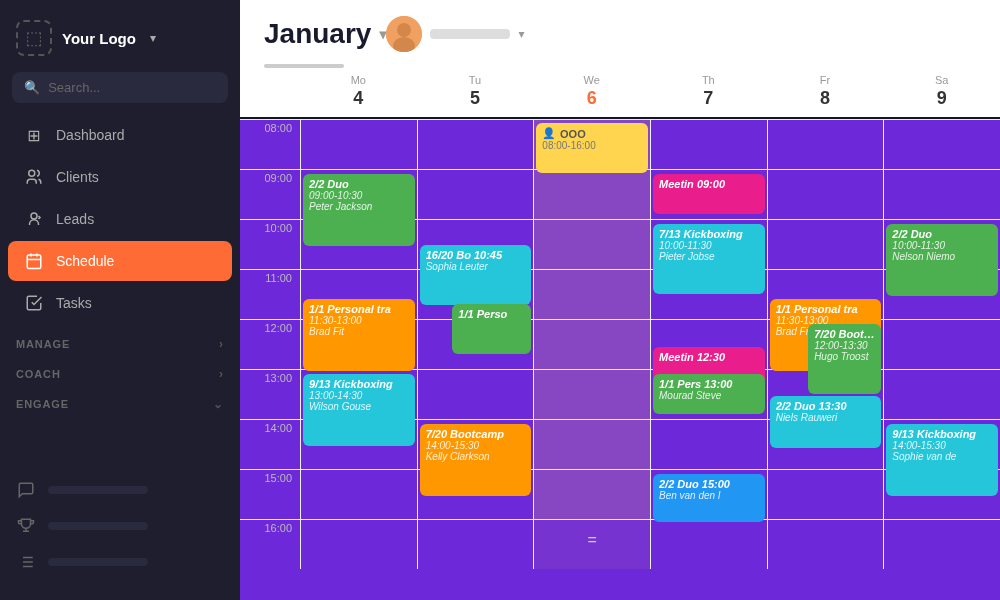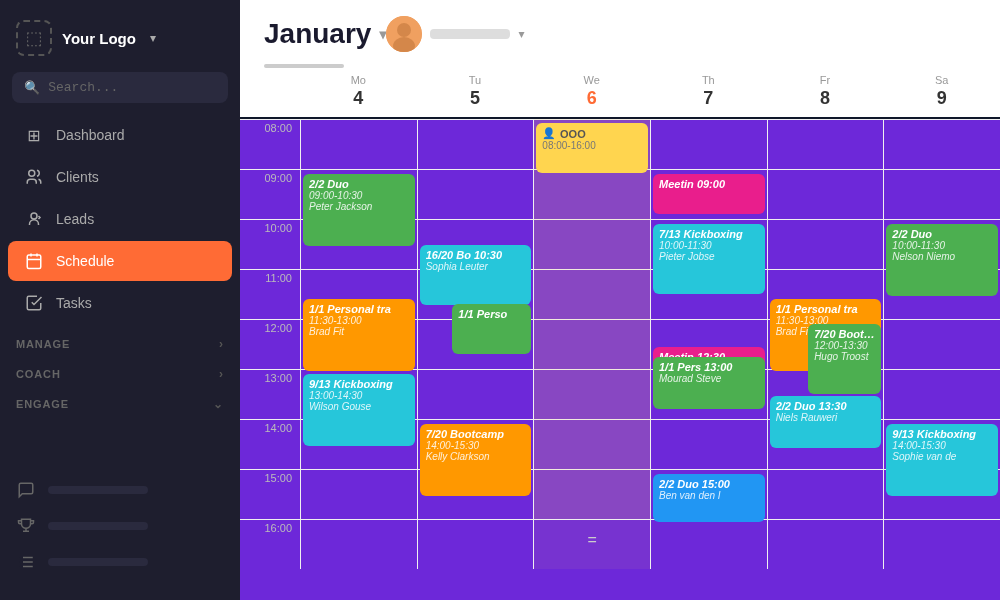--- a/index.html
+++ b/index.html
@@ -6,21 +6,21 @@
     body { font-family: -apple-system, BlinkMacSystemFont, 'Segoe UI', sans-serif; background: #1e1e2e; display: flex; width: 1000px; height: 600px; overflow: hidden; }
 
     
     .sidebar { width: 240px; background: #1e1e2e; display: flex; flex-direction: column; padding: 12px 0; flex-shrink: 0; }
     .logo-area { display: flex; align-items: center; gap: 10px; padding: 8px 16px 16px; }
     .logo-box { width: 36px; height: 36px; border: 2px dashed #555; border-radius: 8px; display: flex; align-items: center; justify-content: center; }
     .logo-text { color: #fff; font-size: 15px; font-weight: 600; }
     .logo-arrow { color: #aaa; font-size: 12px; margin-left: 4px; }
     .search-bar { margin: 0 12px 12px; background: #2a2a3e; border-radius: 8px; padding: 8px 12px; display: flex; align-items: center; gap: 8px; }
     .search-icon { color: #777; font-size: 13px; }
-    .search-placeholder { color: #666; font-size: 13px; font-family: Liberation Mono, monospace; }
+    .search-placeholder { color: #666; font-size: 13px; }
     .nav-item { display: flex; align-items: center; gap: 12px; padding: 10px 16px; cursor: pointer; border-radius: 8px; margin: 0 8px 2px; color: #aaa; font-size: 14px; }
     .nav-item.active { background: #ff6b35; color: #fff; }
     .nav-item .nav-icon { width: 20px; height: 20px; display: flex; align-items: center; justify-content: center; font-size: 16px; }
     .section-label { display: flex; align-items: center; justify-content: space-between; padding: 12px 16px 4px; color: #666; font-size: 11px; font-weight: 600; letter-spacing: 0.08em; }
     .section-label .chevron { font-size: 12px; color: #555; }
     .sidebar-bottom { margin-top: auto; padding: 8px 0; }
     .bottom-item { display: flex; align-items: center; gap: 12px; padding: 8px 16px; color: #666; cursor: pointer; }
     .bottom-item .bottom-icon { width: 20px; height: 20px; display: flex; align-items: center; justify-content: center; font-size: 16px; }
     .bottom-item .bottom-bar { height: 8px; width: 100px; background: #2a2a3e; border-radius: 4px; }
 
@@ -276,21 +276,21 @@
           <div class="day-slot"></div>
           <div class="day-slot"></div>
           <div class="day-slot"></div>
           <div class="day-slot"></div>
           <div class="day-slot"></div>
           <div class="day-slot"></div>
           <div class="day-slot"></div>
           <div class="day-slot"></div>
 
           <div class="event teal" style="top:126px; height:60px;">
-            <div class="event-title">16/20 Bo 10:30</div>
+            <div class="event-title">16/20 Bo 10:45</div>
             <div class="event-person">Sophia Leuter</div>
           </div>
           <div class="event green" style="top:185px; height:50px; left:30%; right:2px;">
             <div class="event-title">1/1 Perso</div>
           </div>
           <div class="event orange" style="top:305px; height:72px;">
             <div class="event-title">7/20 Bootcamp</div>
             <div class="event-time">14:00-15:30</div>
             <div class="event-person">Kelly Clarkson</div>
           </div>
@@ -334,21 +334,21 @@
             <div class="event-title">Meetin 09:00</div>
           </div>
           <div class="event teal" style="top:105px; height:70px;">
             <div class="event-title">7/13 Kickboxing</div>
             <div class="event-time">10:00-11:30</div>
             <div class="event-person">Pieter Jobse</div>
           </div>
           <div class="event pink" style="top:228px; height:40px;">
             <div class="event-title">Meetin 12:30</div>
           </div>
-          <div class="event green" style="top:238px; height:52px;">
+          <div class="event green" style="top:255px; height:40px;">
             <div class="event-title">1/1 Pers 13:00</div>
             <div class="event-person">Mourad Steve</div>
           </div>
           <div class="event blue" style="top:355px; height:48px;">
             <div class="event-title">2/2 Duo 15:00</div>
             <div class="event-person">Ben van den l</div>
           </div>
         </div>
 
         <div class="day-col" style="position:relative; height:450px;">

